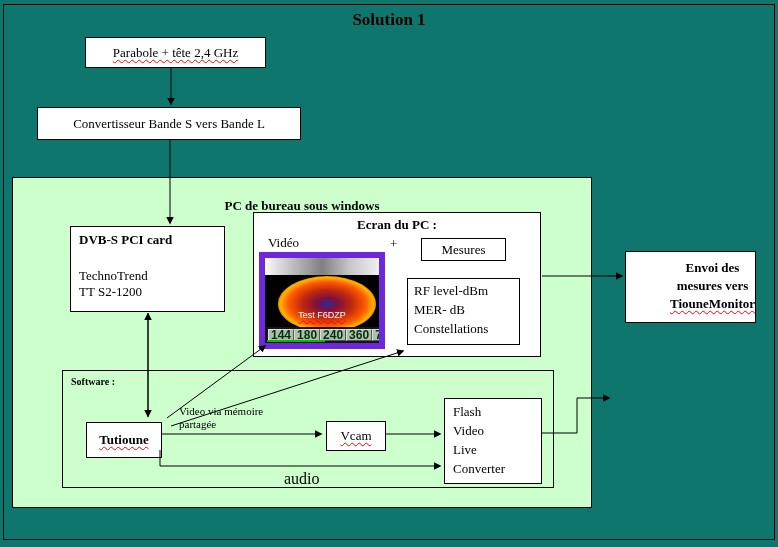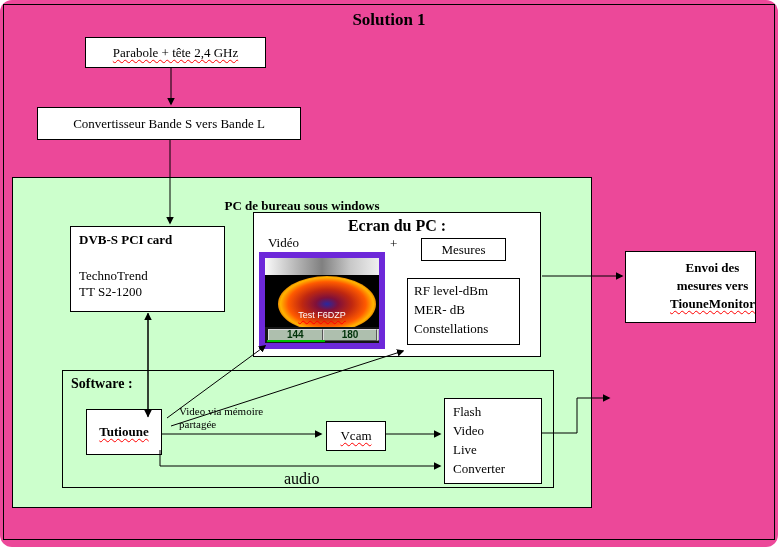--- a/index.html
+++ b/index.html
@@ -1,57 +1,57 @@
 <!DOCTYPE html>
 <html><head>
 <meta charset="utf-8">
 <style>
   html,body{margin:0;padding:0;background:#fff;}
   .page{
-    position:relative;width:778px;height:547px;background:#ec4899;overflow:hidden;
-    font-family:"Liberation Serif", serif;color:#000;border-radius:12px;
+    position:relative;width:778px;height:547px;background:#0f766e;overflow:hidden;
+    font-family:"Liberation Serif", serif;color:#000;
   }
   .frame{position:absolute;left:3px;top:4px;width:772px;height:536px;border:1px solid #000;box-sizing:border-box;pointer-events:none;}
   .title{position:absolute;left:0;top:10px;width:100%;text-align:center;font-size:17px;font-weight:bold;}
   .box{position:absolute;background:#fff;border:1px solid #000;box-sizing:border-box;font-size:13px;}
   .center{display:flex;align-items:center;justify-content:center;text-align:center;}
   .sq{text-decoration-line:underline;text-decoration-style:wavy;text-decoration-color:#f00;text-decoration-thickness:1px;text-underline-offset:2px;}
   .bold{font-weight:bold;}
 
   .b-parabole{left:85px;top:37px;width:181px;height:31px;}
   .b-conv{left:37px;top:107px;width:264px;height:33px;}
 
   .b-group{left:12px;top:177px;width:580px;height:331px;background:#ccffcc;}
   .group-label{position:absolute;left:12px;top:182px;width:580px;text-align:center;font-weight:bold;font-size:13px;margin-top:16px;}
 
   .b-dvbs{left:70px;top:226px;width:155px;height:86px;padding:5px 8px;line-height:16px;}
   .dvbs-title{font-weight:bold;margin-bottom:20px;}
 
   .b-ecran{left:253px;top:212px;width:288px;height:145px;}
-  .ecran-title{position:absolute;left:0;top:4px;width:100%;text-align:center;font-weight:bold;font-size:16px;}
+  .ecran-title{position:absolute;left:0;top:4px;width:100%;text-align:center;font-weight:bold;font-size:13px;}
   .video-label{position:absolute;left:14px;top:22px;font-size:13px;}
   .plus-sign{position:absolute;left:136px;top:23px;font-size:13px;}
   .b-mesures{left:167px;top:25px;width:85px;height:23px;}
   .b-rf{left:153px;top:65px;width:113px;height:67px;padding:2px 6px;line-height:19px;}
 
   .thumb{position:absolute;left:5px;top:39px;width:126px;height:97px;background:#000;border:6px solid #6d28d9;box-sizing:border-box;overflow:hidden;}
   .thumb-gray{position:absolute;left:0;top:0;right:0;height:17px;background:linear-gradient(90deg,#fafafa 0%,#b0b0b0 30%,#808080 50%,#c8c8c8 75%,#efefef 100%);}
   .thumb-blob{position:absolute;left:13px;top:18px;width:98px;height:56px;border-radius:50%;
     background:radial-gradient(ellipse at center,#2828a0 0%,#80103a 16%,#c02810 36%,#ff5a00 56%,#ffb400 67%,#b02000 80%,#400000 93%,rgba(0,0,0,0) 100%);}
   .thumb-caption{position:absolute;left:0;top:52px;width:100%;text-align:center;color:#fff;font-size:9px;font-family:"Liberation Sans",sans-serif;}
   .thumb-strip{position:absolute;left:0;right:0;bottom:0;height:16px;background:#161616;display:flex;align-items:center;justify-content:space-between;padding:0 3px;}
   .thumb-strip::after{content:"";position:absolute;left:2px;bottom:1px;width:58px;height:2px;background:#00c000;}
-  .chip{font-size:10px;font-weight:bold;color:#00330a;background:#aebfae;border:1px solid #555;border-top-color:#ddd;border-left-color:#ddd;padding:0 18px;line-height:10px;font-family:"Liberation Sans",sans-serif;}
+  .chip{font-size:12px;font-weight:bold;color:#00330a;background:#aebfae;border:1px solid #555;border-top-color:#ddd;border-left-color:#ddd;padding:0 2px;line-height:10px;font-family:"Liberation Sans",sans-serif;}
 
   .b-envoi{left:625px;top:251px;width:131px;height:72px;text-align:center;font-weight:bold;padding-top:7px;line-height:18px;padding-left:44px;}
   .b-stream{left:612px;top:345px;width:136px;height:106px;text-align:center;padding-top:4px;line-height:19px;}
 
   .b-software{left:62px;top:370px;width:492px;height:118px;background:transparent;}
-  .software-title{position:absolute;left:8px;top:5px;font-weight:bold;font-size:14px;}
-  .b-tutioune{left:23px;top:38px;width:76px;height:46px;font-weight:bold;}
+  .software-title{position:absolute;left:8px;top:5px;font-weight:bold;font-size:10px;}
+  .b-tutioune{left:23px;top:51px;width:76px;height:36px;font-weight:bold;}
   .mem-label{position:absolute;left:116px;top:34px;font-size:11px;line-height:13px;}
   .b-vcam{left:263px;top:50px;width:60px;height:30px;}
   .b-flash{left:381px;top:27px;width:98px;height:86px;padding:3px 8px;line-height:19px;}
   .audio-label{position:absolute;left:221px;top:99px;font-size:16px;}
 
   .arrows{position:absolute;left:0;top:0;z-index:10;pointer-events:none;}
   .arrows line,.arrows polyline{stroke:#000;stroke-width:1;}
 </style>
 </head>
 <body>

